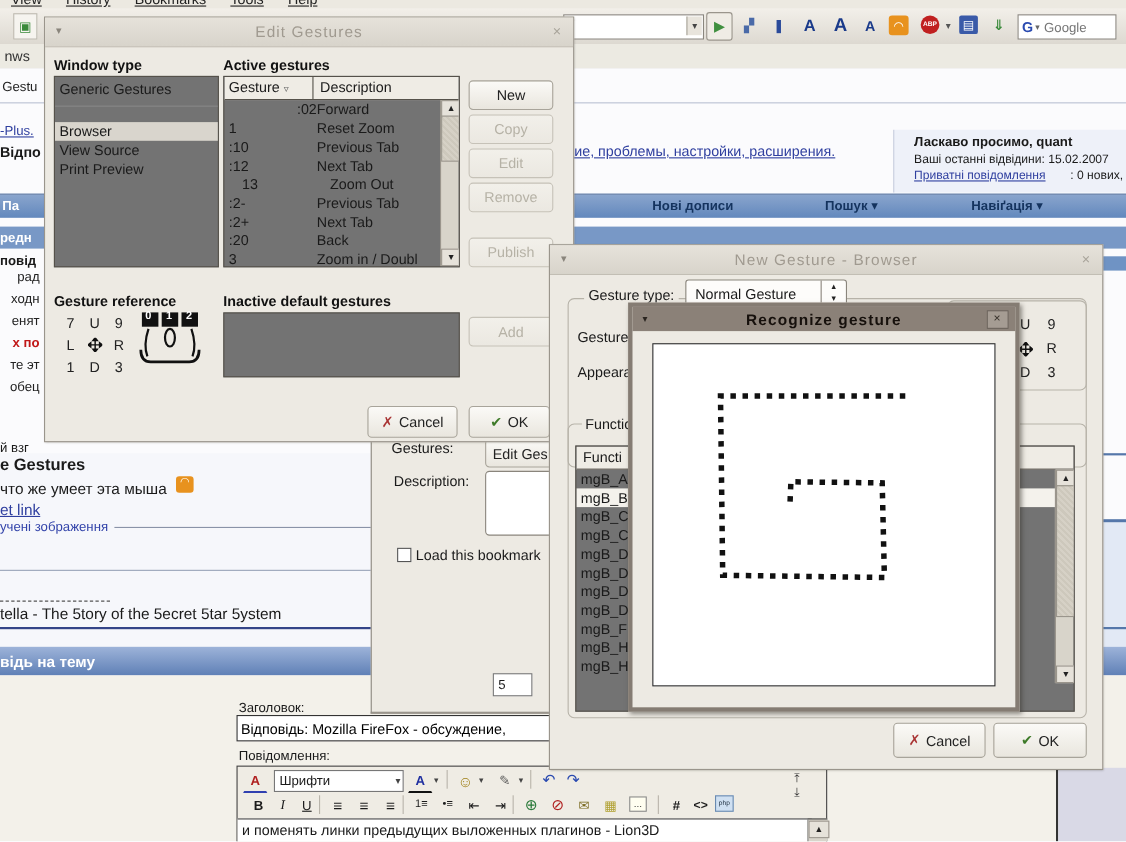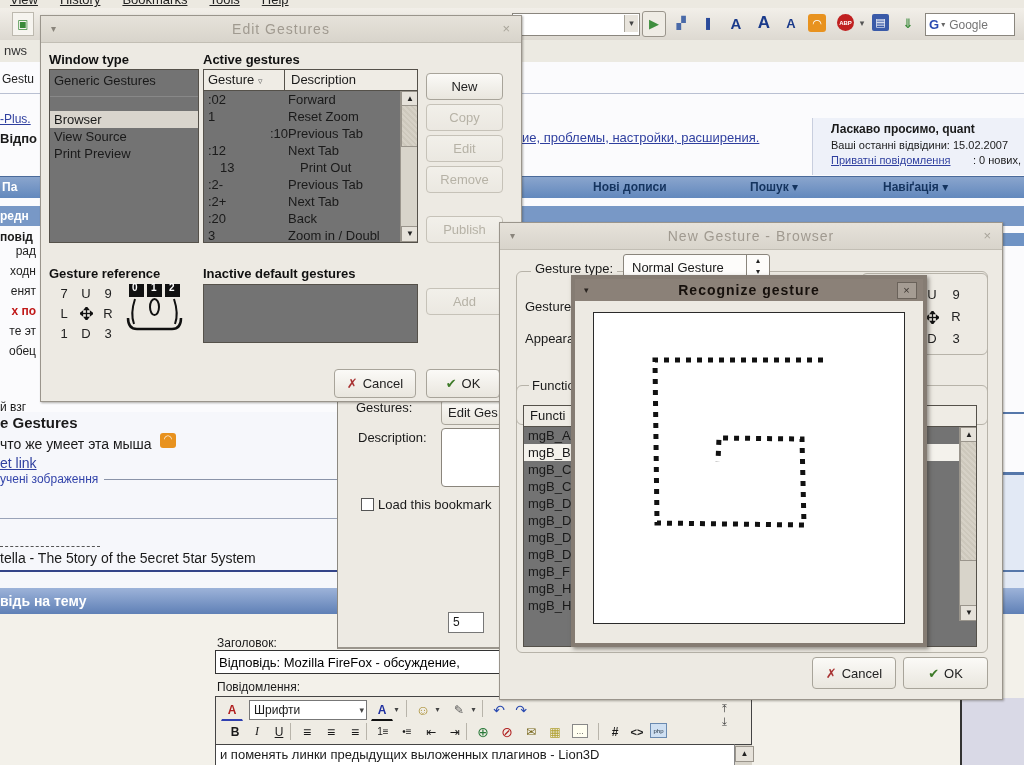--- a/index.html
+++ b/index.html
@@ -228,38 +228,38 @@
     </div>
 
     <h4 class="sect" style="position:absolute;left:162px;top:36px;">Active gestures</h4>
     <div class="listbox" style="position:absolute;left:162px;top:53px;width:213px;height:172px;overflow:hidden;">
       <div class="tblhead" style="height:20px;line-height:20px;display:flex;">
         <span style="width:76px;padding-left:4px;border-right:1px solid #55514a;"><span>Gesture</span> <span style="font-size:9px;color:#666;">▿</span></span>
         <span style="padding-left:6px;flex:1;">Description</span>
       </div>
       <div style="position:absolute;left:0;top:21px;right:17px;bottom:0;font-size:13px;">
         <div style="display:flex;height:17px;line-height:17px;">
-            <span style="width:80px;padding-left:4px;">:02</span>
+            <span style="width:80px;padding-left:4px;text-align:right;">:02</span>
             <span>Forward</span>
           </div>
         <div style="display:flex;height:17px;line-height:17px;">
             <span style="width:80px;padding-left:4px;">1</span>
             <span>Reset Zoom</span>
           </div>
-        <div style="display:flex;height:17px;line-height:17px;text-align:right;">
+        <div style="display:flex;height:17px;line-height:17px;">
             <span style="width:80px;padding-left:4px;">:10</span>
             <span>Previous Tab</span>
           </div>
         <div style="display:flex;height:17px;line-height:17px;">
             <span style="width:80px;padding-left:4px;">:12</span>
             <span>Next Tab</span>
           </div>
         <div style="display:flex;height:17px;line-height:17px;">
             <span style="width:80px;padding-left:4px;margin-left:12px;">13</span>
-            <span>Print Out</span>
+            <span>Zoom Out</span>
           </div>
         <div style="display:flex;height:17px;line-height:17px;">
             <span style="width:80px;padding-left:4px;">:2-</span>
             <span>Previous Tab</span>
           </div>
         <div style="display:flex;height:17px;line-height:17px;">
             <span style="width:80px;padding-left:4px;">:2+</span>
             <span>Next Tab</span>
           </div>
         <div style="display:flex;height:17px;line-height:17px;">

